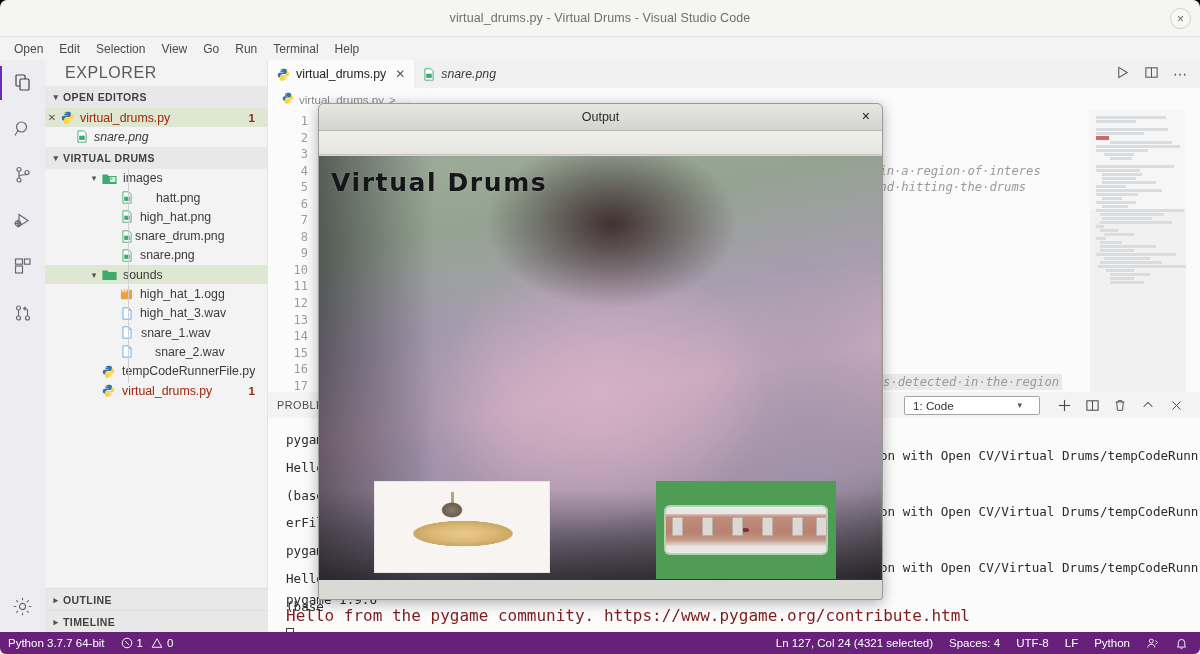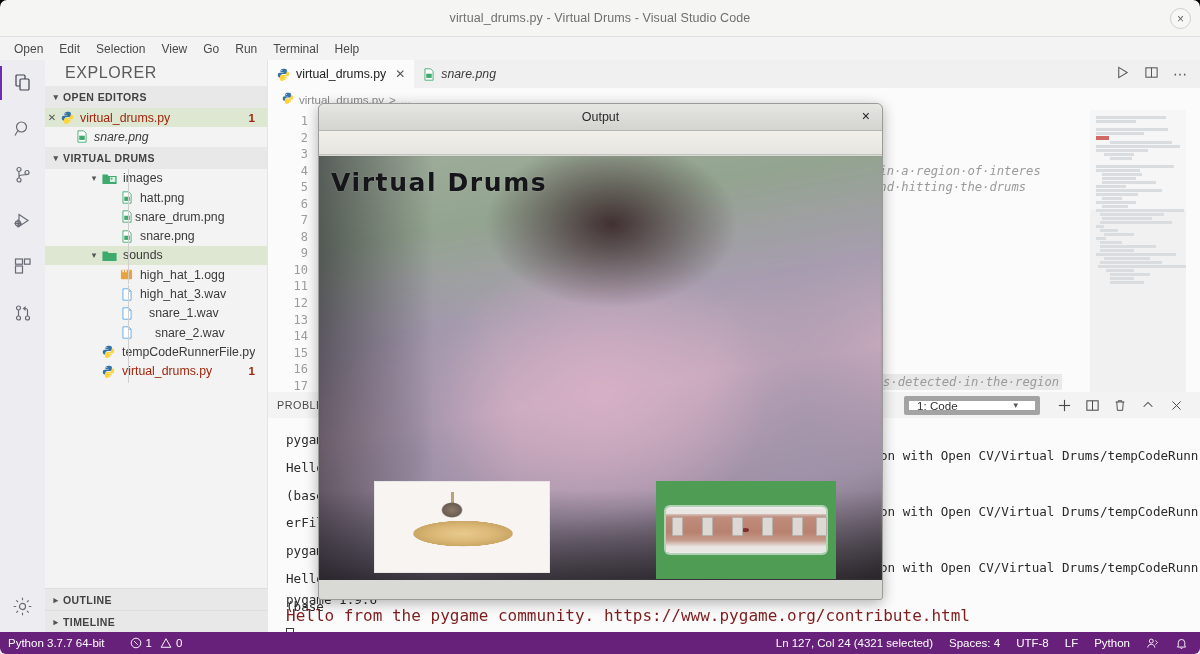--- a/index.html
+++ b/index.html
@@ -174,21 +174,21 @@
   .panel-tab {
     font-size: 10.8px; letter-spacing: .5px; color: #4a4a4a;
     padding: 0 9px; text-transform: uppercase;
   }
   .panel-actions {
     margin-left: auto; display: flex; align-items: center; gap: 0;
     padding-right: 10px;
   }
   .terminal-select {
     width: 136px; height: 19px; background: #fff;
-    border: 5px solid #a3a3a3; border-radius: 2px;
+    border: 1px solid #a3a3a3; border-radius: 2px;
     display: flex; align-items: center; justify-content: space-between;
     padding: 0 17px 0 8px; font-size: 11.6px; color: #333; margin-right: 10px;
   }
   .panel-ico {
     width: 28px; height: 22px; display: flex; align-items: center; justify-content: center;
     color: #4a4a4a;
   }
   .panel {
     position: absolute; top: 418px; left: 268px; width: 932px; height: 214px;
     background: #fbfbfb; overflow: hidden;
@@ -201,21 +201,21 @@
   .term-cursor {
     display: inline-block; width: 8px; height: 14px;
     border: 1px solid #3b3b3b; vertical-align: -2px;
   }
 
   
   .statusbar {
     position: absolute; bottom: 0; left: 0; width: 1200px; height: 22px;
     background: #68217a; color: #fff;
     display: flex; align-items: center; font-size: 11.5px;
-    border-bottom-left-radius: 6px; border-bottom-right-radius: 6px; gap: 9px;
+    border-bottom-left-radius: 6px; border-bottom-right-radius: 6px;
   }
   .sb-item { padding: 0 8px; display:flex; align-items:center; gap:4px; }
   .sb-right { margin-left: auto; display: flex; align-items: center; }
 
   
   .outwin {
     position: absolute; left: 318px; top: 103px; width: 565px; height: 497px;
     background: #d9d9d6;
     border: 1px solid #9a9a96;
     border-radius: 6px 6px 3px 3px;
@@ -456,23 +456,33 @@
       </div>
 
       <div class="row">
         <span style="width:73px"></span>
         <span class="ficon">
           <svg width="12" height="13" viewBox="0 0 14 16">
               <path d="M2 1h7l3 3v11H2z" fill="#fff" stroke="#3faa6e" stroke-width="1.1"></path>
               <rect x="3.6" y="7" width="6.8" height="5.2" fill="#3faa6e"></rect>
             </svg>
         </span>
-        <span class="name" style="margin-left:5px">hatt.png</span>
-      </div>
-
+        <span class="name" style="margin-left:21px">hatt.png</span>
+      </div>
+
+      <div class="row">
+        <span style="width:73px"></span>
+        <span class="ficon">
+          <svg width="12" height="13" viewBox="0 0 14 16">
+              <path d="M2 1h7l3 3v11H2z" fill="#fff" stroke="#3faa6e" stroke-width="1.1"></path>
+              <rect x="3.6" y="7" width="6.8" height="5.2" fill="#3faa6e"></rect>
+            </svg>
+        </span>
+        <span class="name" style="margin-left:5px">high_hat.png</span>
+      </div>
 
       <div class="row">
         <span style="width:73px"></span>
         <span class="ficon">
           <svg width="12" height="13" viewBox="0 0 14 16">
               <path d="M2 1h7l3 3v11H2z" fill="#fff" stroke="#3faa6e" stroke-width="1.1"></path>
               <rect x="3.6" y="7" width="6.8" height="5.2" fill="#3faa6e"></rect>
             </svg>
         </span>
         <span class="name" style="">snare_drum.png</span>
@@ -528,21 +538,21 @@
       </div>
 
       <div class="row">
         <span style="width:73px"></span>
         <span class="ficon">
           <svg width="12" height="13" viewBox="0 0 14 16">
               <path d="M2 1h7l3 3v11H2z" fill="#fff" stroke="#5aa9e6" stroke-width="1.1"></path>
               <path d="M9 1v3h3" fill="none" stroke="#5aa9e6" stroke-width="1.1"></path>
             </svg>
         </span>
-        <span class="name" style="margin-left:14px">snare_1.wav</span>
+        <span class="name" style="margin-left:6px">snare_1.wav</span>
       </div>
 
       <div class="row">
         <span style="width:73px"></span>
         <span class="ficon">
           <svg width="12" height="13" viewBox="0 0 14 16">
               <path d="M2 1h7l3 3v11H2z" fill="#fff" stroke="#5aa9e6" stroke-width="1.1"></path>
               <path d="M9 1v3h3" fill="none" stroke="#5aa9e6" stroke-width="1.1"></path>
             </svg>
         </span>

